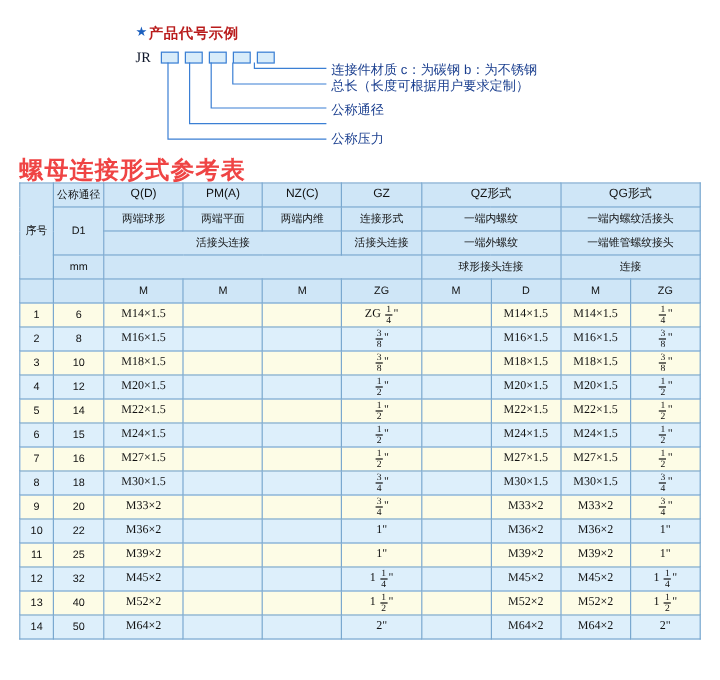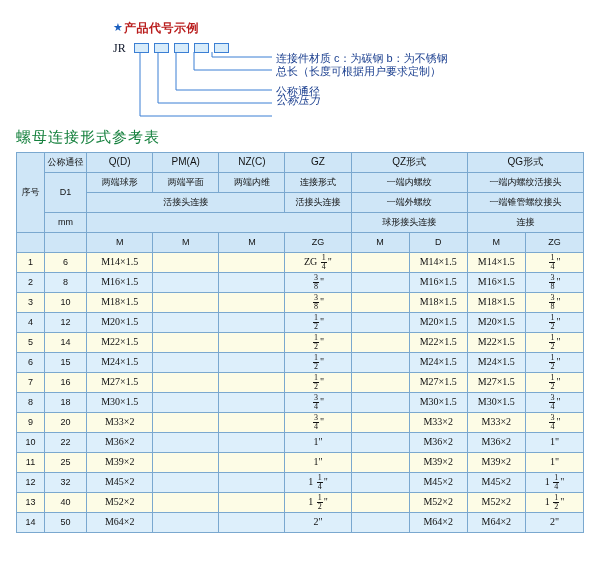--- a/index.html
+++ b/index.html
@@ -75,23 +75,23 @@
     color: #1b3f8f;
     white-space: nowrap;
     font-family: "Liberation Sans", sans-serif;
   }
 
   
   .section-title {
     position: absolute;
     left: 16px;
     top: 128px;
-    font-size: 15px;
-    font-weight: normal;
-    color: #15803d;
+    font-size: 20px;
+    font-weight: bold;
+    color: #ef4444;
     letter-spacing: 1px;
   }
 
   
   #table-wrap {
     position: absolute;
     left: 16px;
     top: 152px;
     width: 568px;
   }
@@ -165,21 +165,21 @@
 
       <path d="M194,52 L194,70 L272,70"></path>
 
       <path d="M212,52 L212,57 L272,57"></path>
     </g>
   </svg>
 
   <span class="leg" style="left:276px; top:51px;">连接件材质  c：为碳钢  b：为不锈钢</span>
   <span class="leg" style="left:276px; top:64px;">总长（长度可根据用户要求定制）</span>
   <span class="leg" style="left:276px; top:84px;">公称通径</span>
-  <span class="leg" style="left:276px; top:93px;font-style:italic;">公称压力</span>
+  <span class="leg" style="left:276px; top:108px;">公称压力</span>
 </div>
 
 <div class="section-title">螺母连接形式参考表</div>
 
 <div id="table-wrap">
   <table>
     <colgroup>
       <col style="width:28px">
       <col style="width:42px">
       <col style="width:66px">

